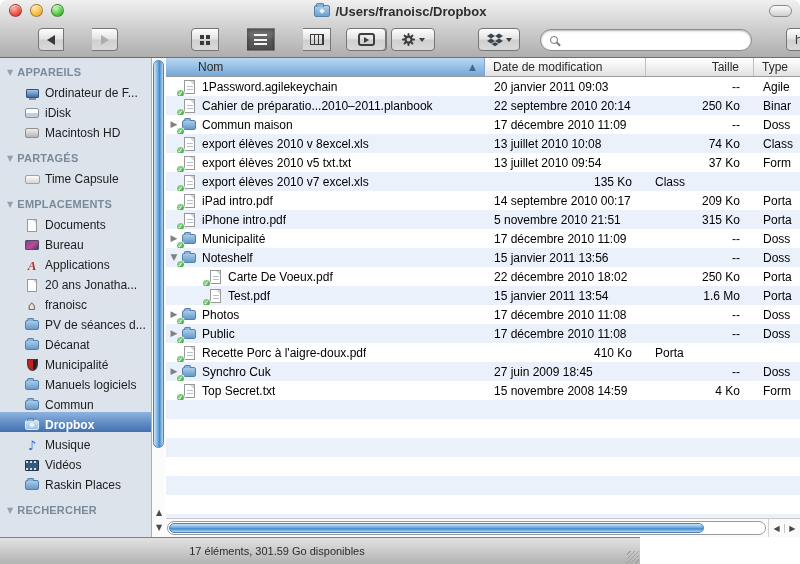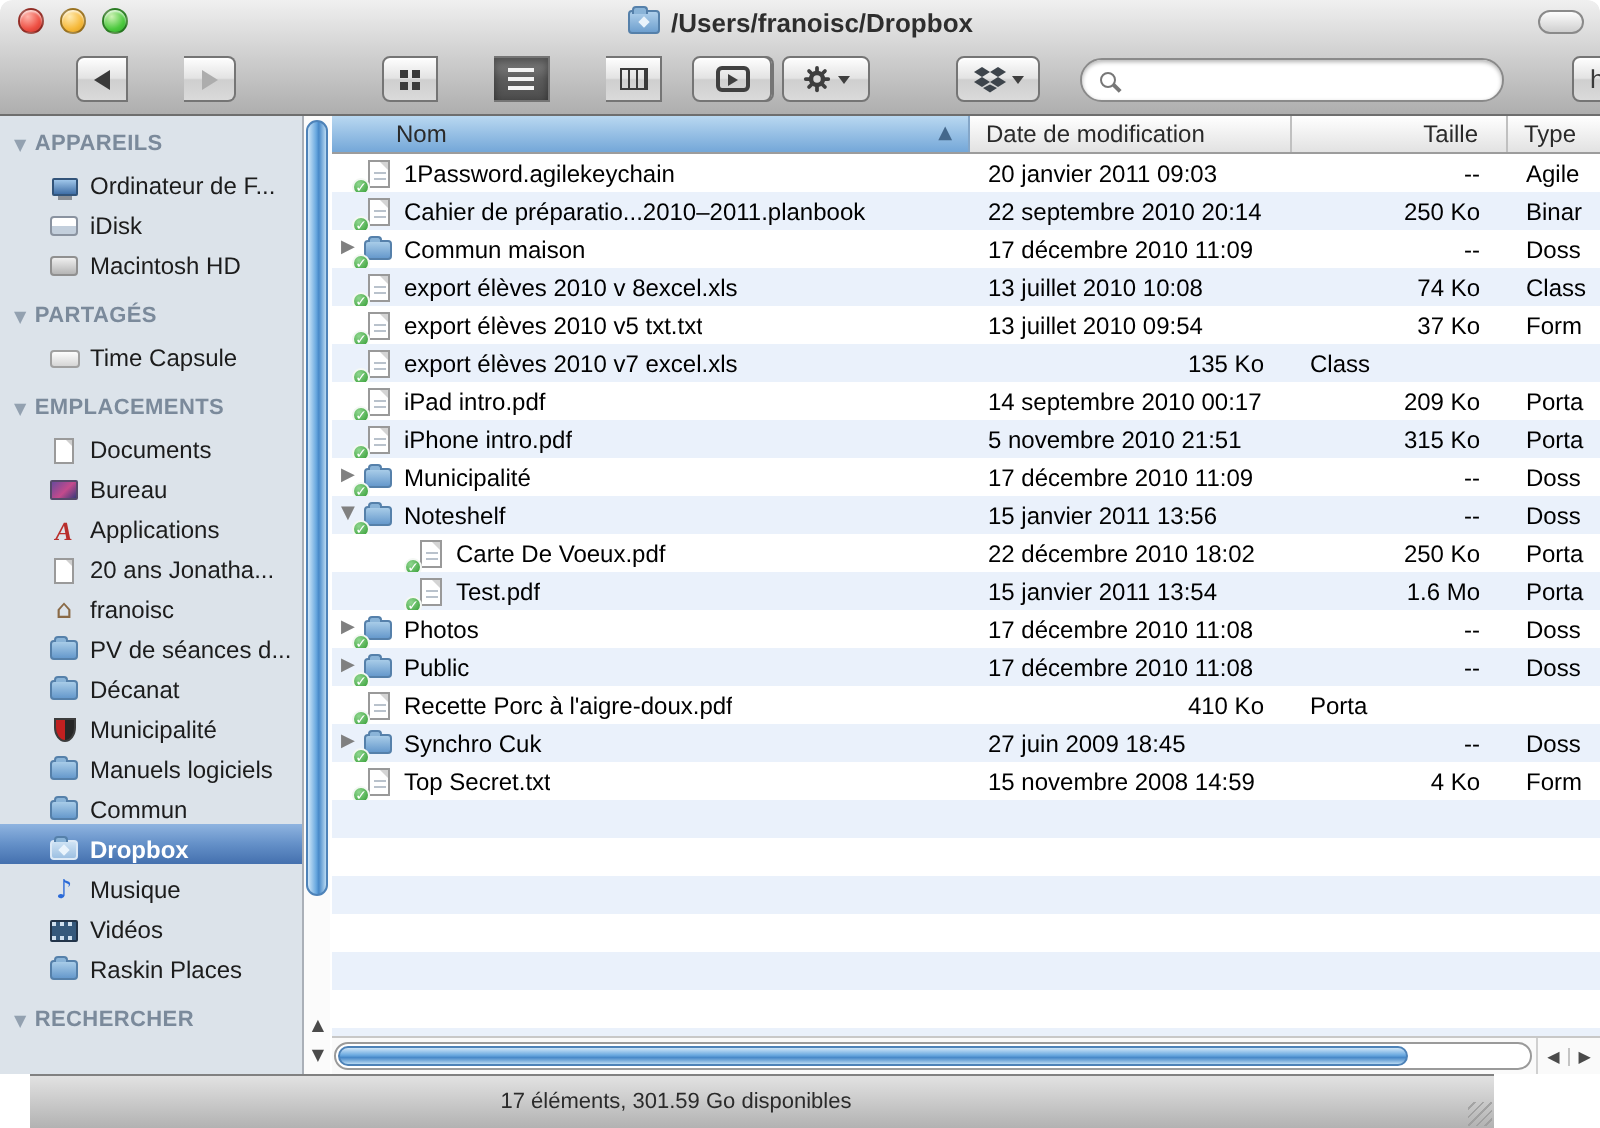--- a/index.html
+++ b/index.html
@@ -135,22 +135,22 @@
   
   .hscroll{position:absolute;left:0;bottom:0;width:100%;height:19px;background:#fafafa;border-top:1px solid #c8c8c8;display:flex;align-items:center;}
   .htrack{flex:1;height:14px;margin:0 2px 0 1px;border:1px solid #9a9a9a;border-radius:8px;background:#fff;position:relative;}
   .hthumb{position:absolute;left:1px;top:1px;width:535px;height:10px;border-radius:6px;border:1px solid #4d82b8;
     background:linear-gradient(#cfe6f8,#6aa9e0 45%,#4788c8 60%,#b8d9f2);}
   .harrows{flex:0 0 32px;display:flex;align-items:center;justify-content:space-evenly;height:100%;border-left:1px solid #d0d0d0;}
   .ha{font-size:8px;color:#4a4a4a;}
   .ha+.ha{border-left:1px solid #c4c4c4;padding-left:4px;}
 
   
-  .statusbar{position:absolute;left:0;top:537px;width:732px;height:27px;border-top:1px solid #818181;
-    background:linear-gradient(#e2e2e2,#b2b2b2);display:flex;align-items:center;justify-content:center;margin-left:15px;}
+  .statusbar{position:absolute;left:0;top:537px;width:640px;height:27px;border-top:1px solid #818181;
+    background:linear-gradient(#e2e2e2,#b2b2b2);display:flex;align-items:center;justify-content:center;}
   .status-text{font-size:11px;color:#2b2b2b;transform:translateX(-43px);}
   .grip{position:absolute;right:1px;bottom:1px;width:12px;height:12px;
     background:repeating-linear-gradient(135deg,transparent 0 2px,#9a9a9a 2px 3px);opacity:.8;}
 </style>
 </head>
 <body>
 
 <div class="window">
 
   <div class="chrome">

